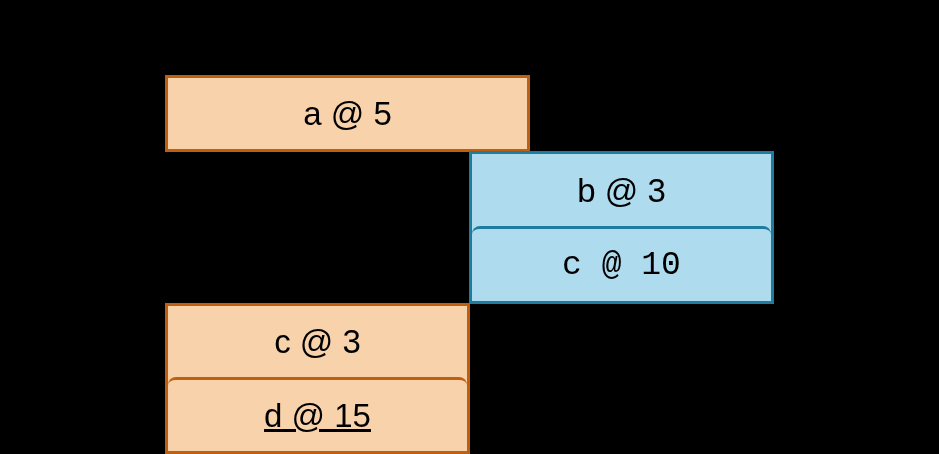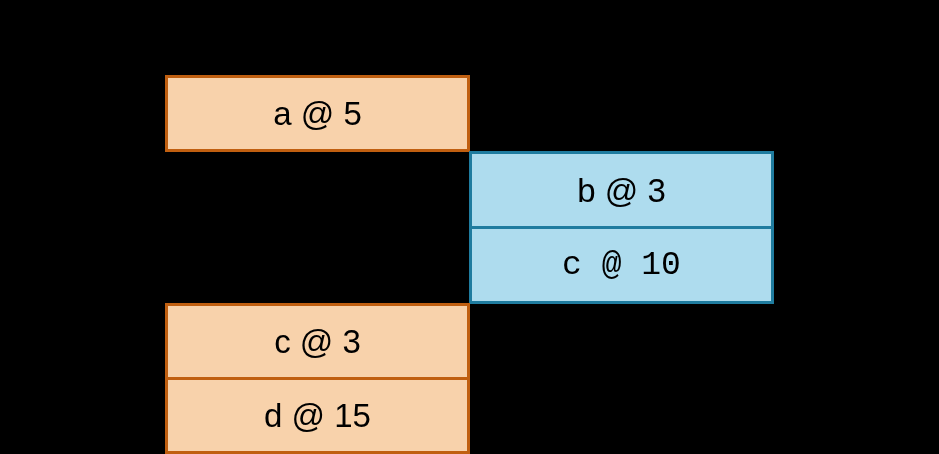--- a/index.html
+++ b/index.html
@@ -30,44 +30,45 @@
   .block {
     position: absolute;
     box-sizing: border-box;
   }
   .group {
     position: absolute;
     box-sizing: border-box;
     display: flex;
     flex-direction: column;
   }
-  .cell { flex: 1 1 0; }
+  .cell { flex: 1 1 0; border-radius: 8px; }
 
   .orange-solo {
-    left: 165px; top: 75px; width: 305px; height: 77px;
+    left: 165px; top: 75px; width: 365px; height: 77px;
     background: var(--orange-fill, #F8D2AB);
     border: 3px solid var(--orange-border, #C05F10);
   }
   .blue-group {
     left: 469px; top: 151px; width: 305px; height: 153px;
     background: var(--blue-fill, #AEDCEE);
     border: 3px solid var(--blue-border, #1F7C9F);
   }
   .blue-group .cell + .cell {
     border-top: 3px solid var(--blue-border, #1F7C9F);
     font-family: Liberation Mono, monospace;
   }
   .orange-group {
     left: 165px; top: 303px; width: 305px; height: 151px;
     background: var(--orange-fill, #F8D2AB);
     border: 3px solid var(--orange-border, #C05F10);
     justify-content: flex-end;
   }
   .orange-group .cell + .cell {
     border-top: 3px solid var(--orange-border, #C05F10);
+    text-decoration: underline;
   }
 </style>
 </head>
 <body>
 
 <div class="canvas">
 
   <div class="block orange-solo">a @ 5</div>
 
   <div class="group blue-group">

